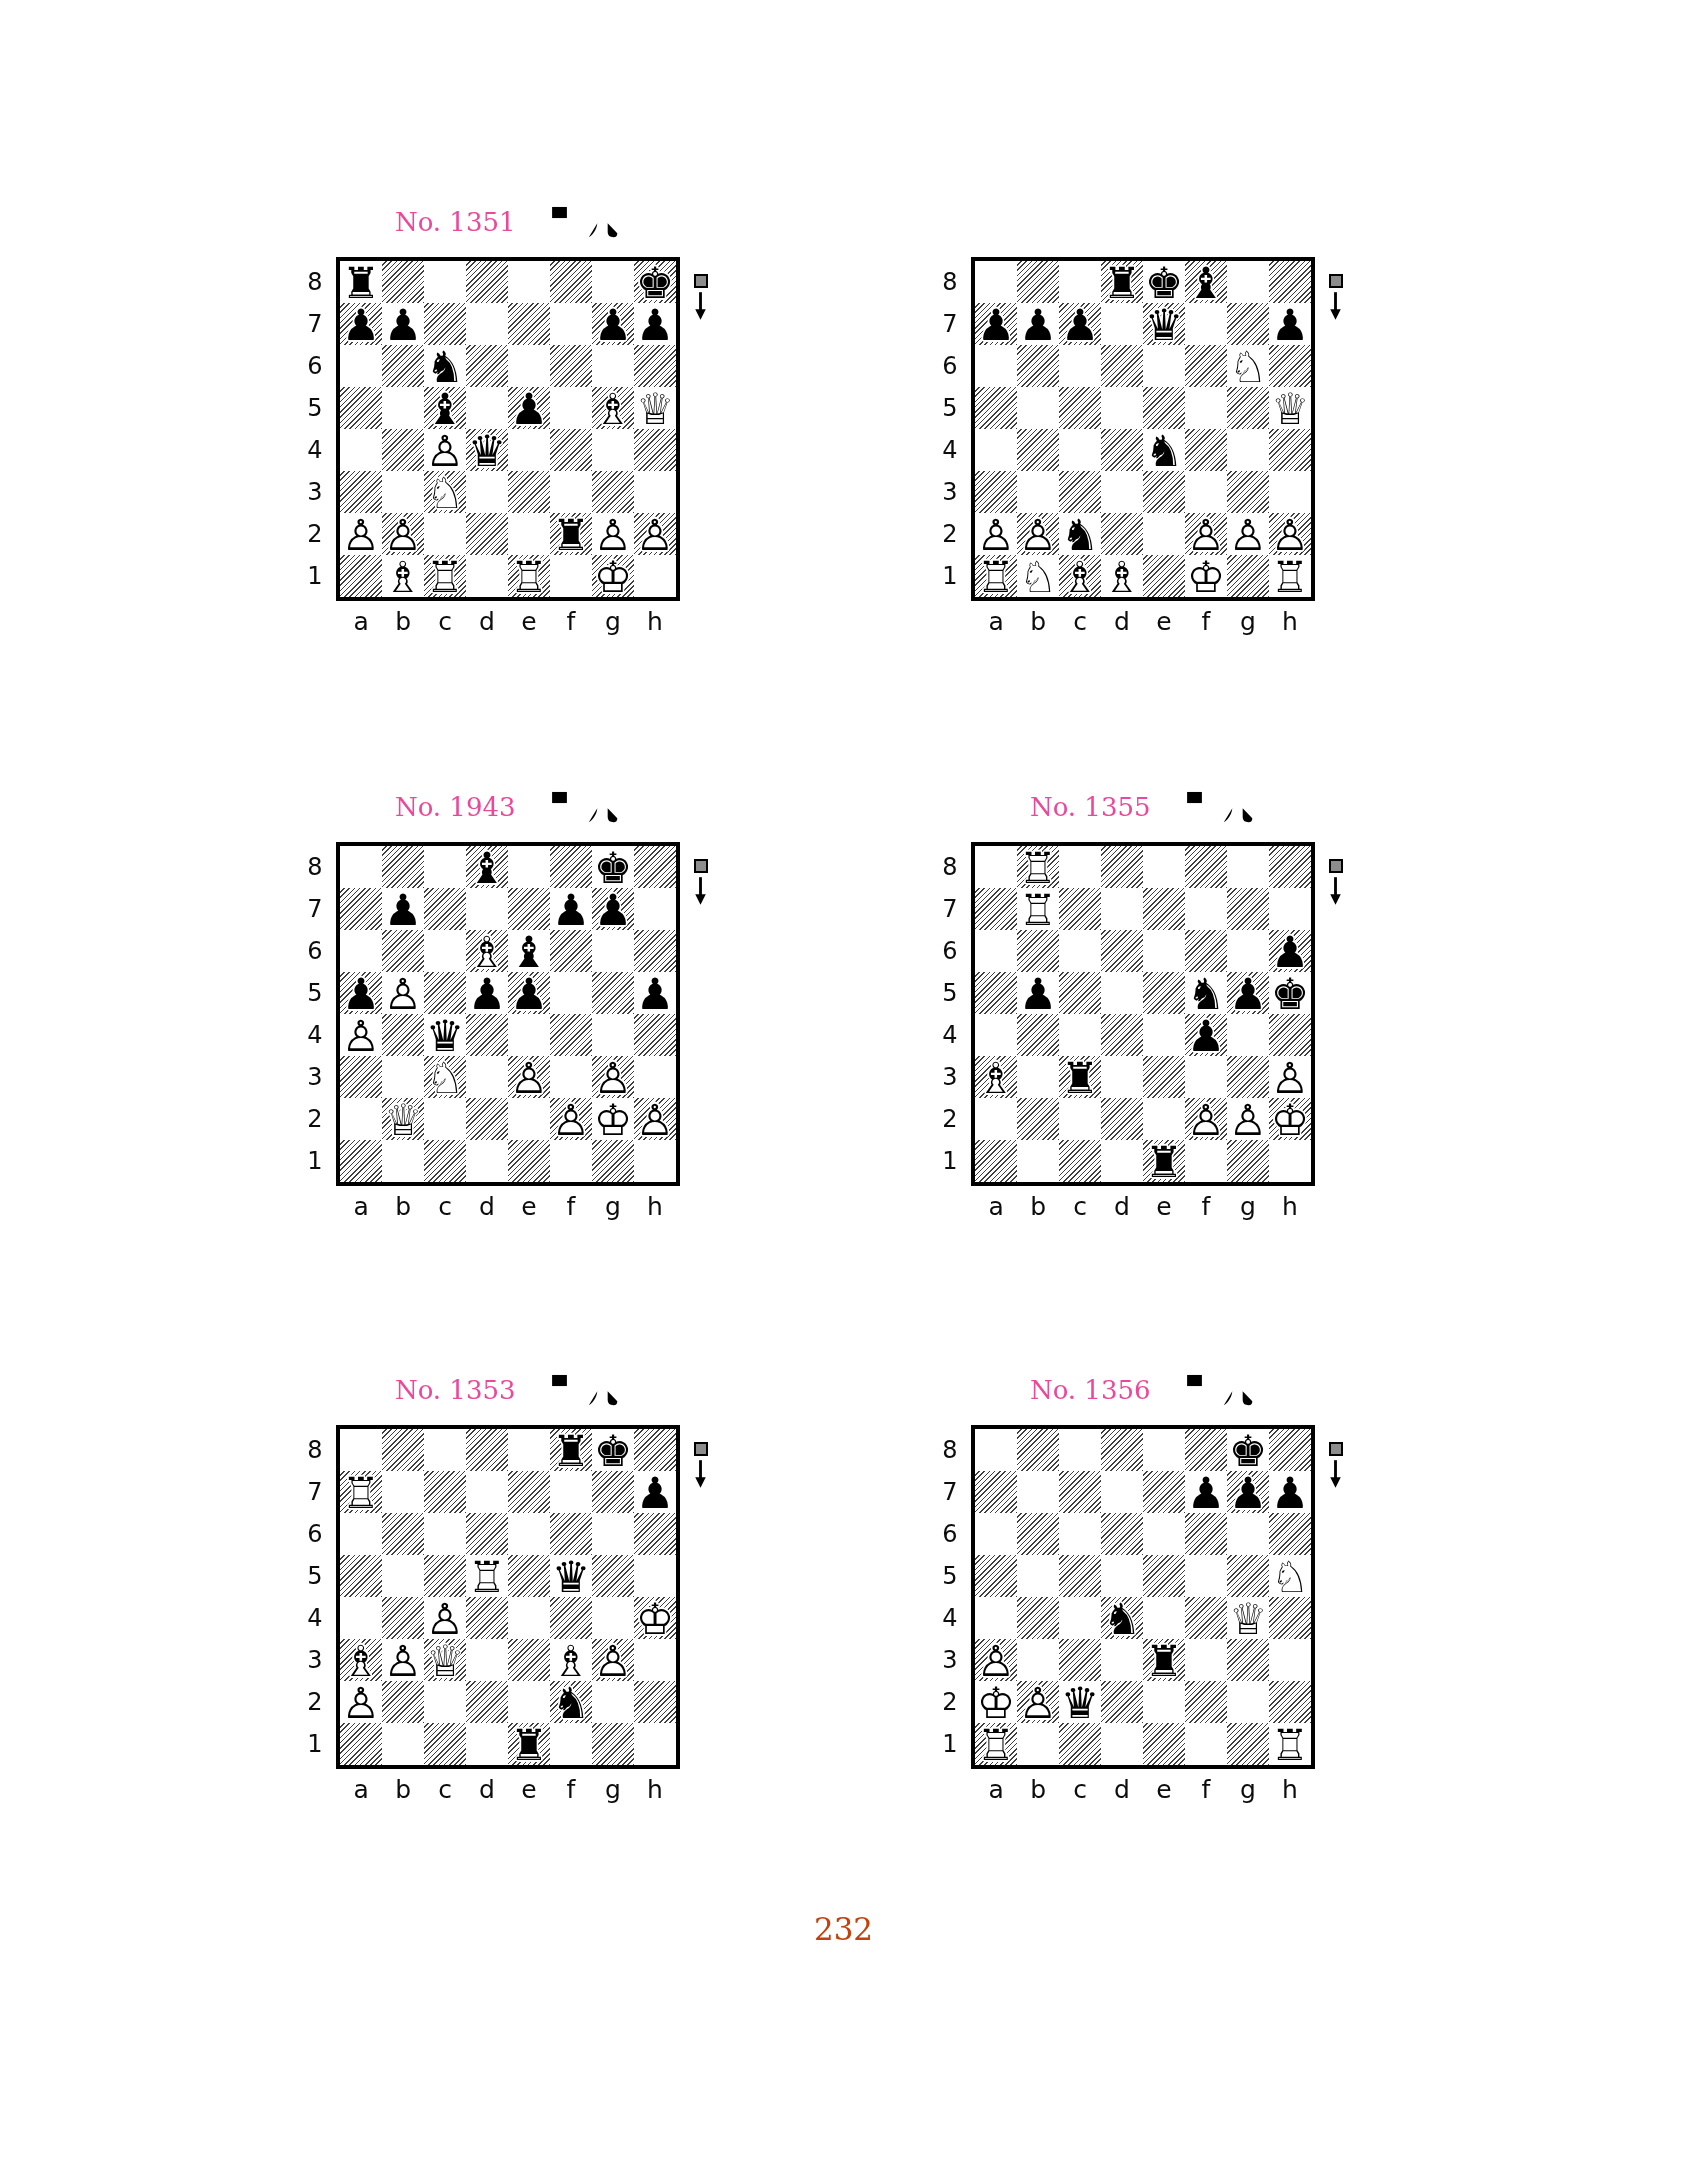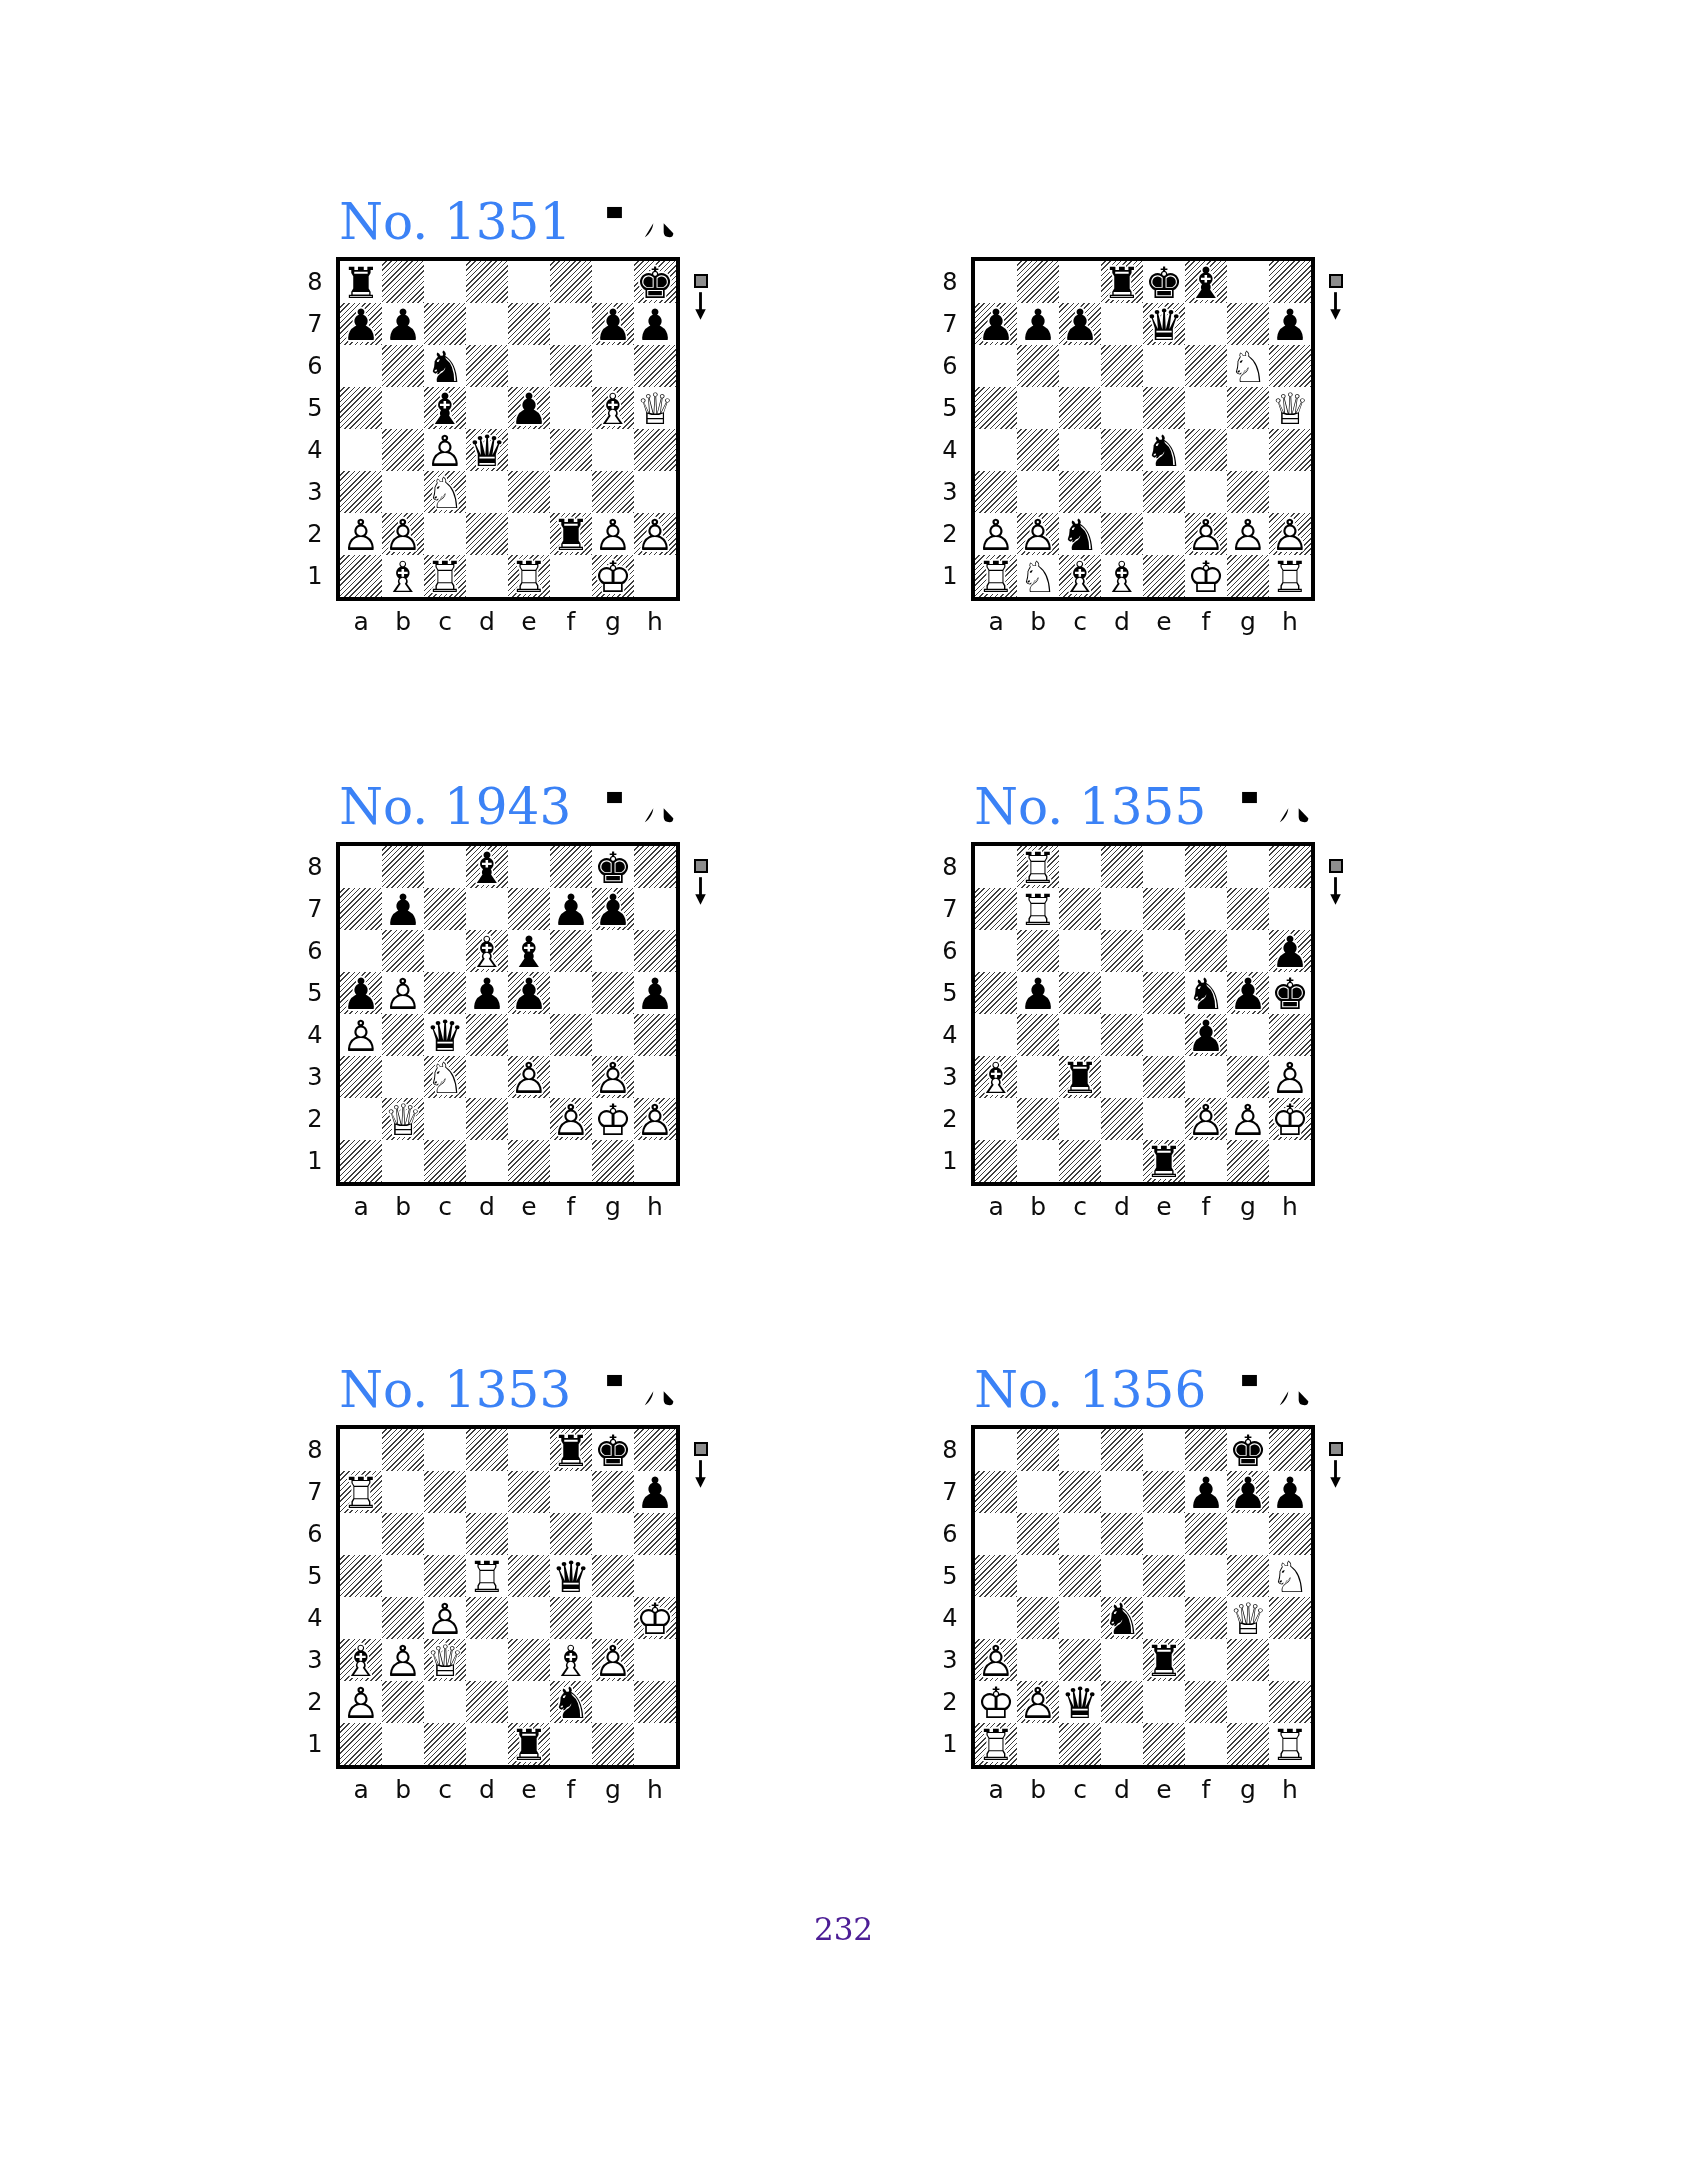--- a/index.html
+++ b/index.html
@@ -4,21 +4,21 @@
 <style>
   html,body{margin:0;padding:0;}
   body{
     width:1687px;height:2183px;position:relative;background:#ffffff;
     font-family:"DejaVu Sans",sans-serif;overflow:hidden;
   }
   .diagram{position:absolute;width:412px;height:449px;}
   .title{
     position:absolute;left:33px;top:0;width:344px;height:48px;margin:0;
     display:flex;justify-content:center;align-items:center;gap:25px;
-    font-family:"DejaVu Serif",serif;font-weight:500;font-size:50px;color:#3b82f6;
+    font-family:"DejaVu Serif",serif;font-weight:500;font-size:26px;color:#ec4899;
   }
   .title .no{white-space:nowrap;}
   .cjk{display:inline-flex;gap:6.6px;align-items:center;}
   .cjk svg{width:37px;height:37px;display:block;}
   .board{
     position:absolute;left:33px;top:59px;width:336px;height:336px;
     display:grid;grid-template-columns:repeat(8,42px);grid-template-rows:repeat(8,42px);
     border:4.1px solid #000;background:#fff;
   }
   .sq{position:relative;width:42px;height:42px;}
@@ -52,21 +52,21 @@
     flex:1;display:flex;align-items:flex-start;justify-content:center;
     font-size:25px;color:#0c0c0c;
   }
   .indicator{
     position:absolute;left:387px;top:76px;width:21.4px;
     display:flex;flex-direction:column;align-items:center;
   }
   .ind-square{width:10px;height:10px;border:2.5px solid #000;margin-bottom:4.1px;}
   .pageno{
     position:absolute;left:0;top:1911px;width:100%;text-align:center;
-    font-family:"DejaVu Serif",serif;font-size:31px;color:#4c1d95;
+    font-family:"DejaVu Serif",serif;font-size:31px;color:#c2410c;
   }
 </style>
 </head>
 <body>
 
 <svg width="0" height="0" style="position:absolute" aria-hidden="true">
   <defs>
     <symbol id="cjk-hei" viewBox="0 0 100 100">
       <rect x="30" y="8" width="40" height="30"></rect>
       <path d="M50 8 V38"></path>

